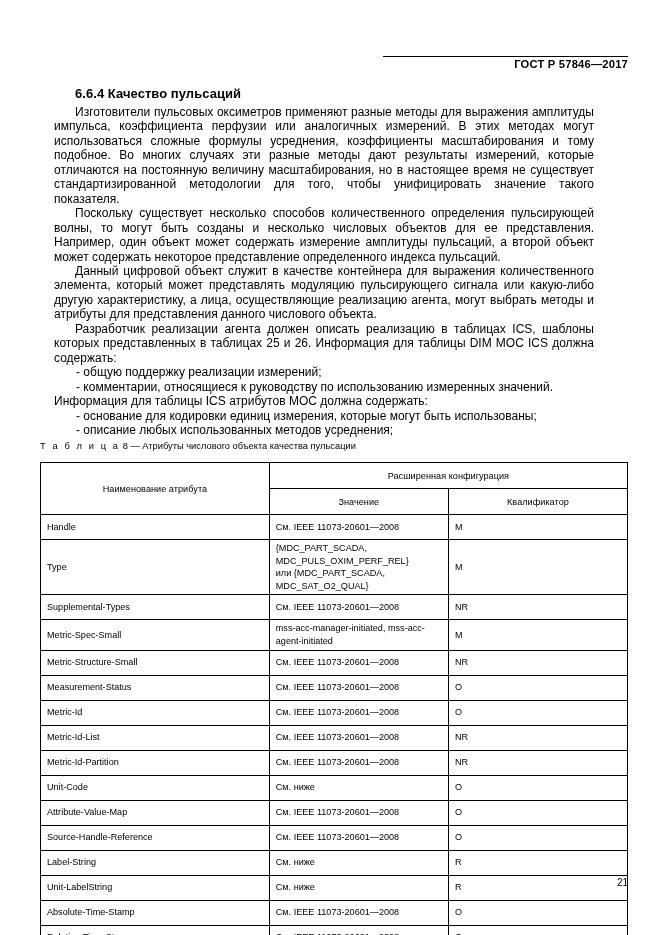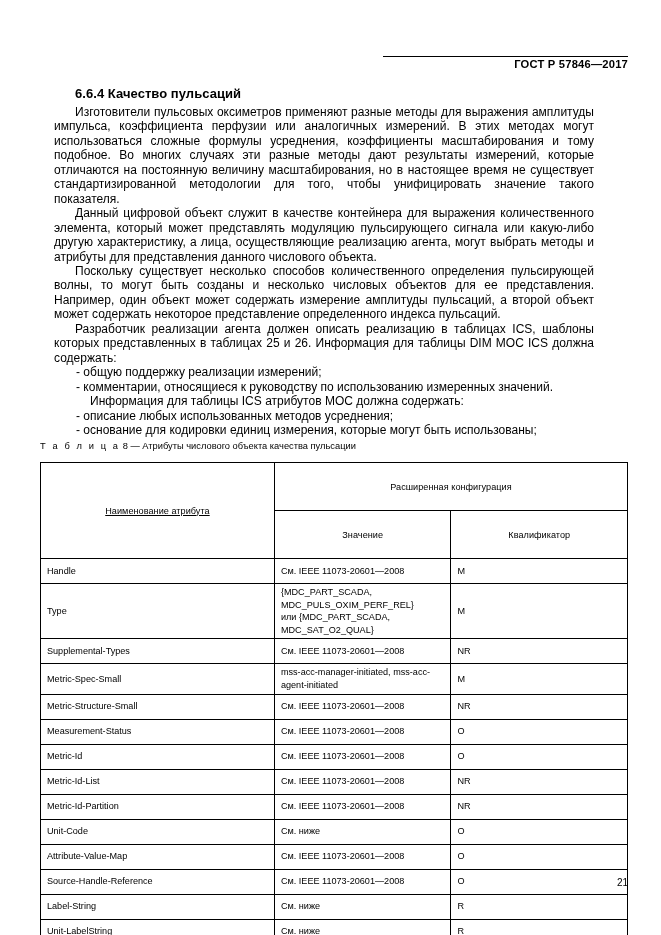--- a/index.html
+++ b/index.html
@@ -61,21 +61,21 @@
   }
   p.para {
     margin: 0;
     font-size: 12px;
     line-height: 14.45px;
     text-align: justify;
     text-indent: 21px;
     letter-spacing: 0.01px;
     hyphens: none;
   }
-  p.para.noindent { text-indent: 0; margin-left: 36px; }
+  p.para.noindent { text-indent: 0; }
   .dash-item {
     margin: 0;
     font-size: 12px;
     line-height: 14.45px;
     text-align: justify;
     padding-left: 35px;
     text-indent: -13px;
   }
 
   
@@ -99,32 +99,31 @@
   }
   table.attrs {
     border-collapse: collapse;
     width: 588px;
     table-layout: fixed;
     font-size: 9.1px;
   }
   table.attrs th,
   table.attrs td {
     border: 0.8px solid #000;
-    padding: 15px;
+    padding: 4px;
     vertical-align: middle;
     font-weight: normal;
   }
   table.attrs thead th {
     text-align: center;
     height: 17px;
     letter-spacing: 0.05px;
   }
   table.attrs thead tr.h-top th.c-name {
     border-bottom: 0.8px solid #000;
-    text-decoration: underline;
   }
   table.attrs thead th.hdr-bottom-rule {
     border-bottom: 1.6px solid #000;
   }
   table.attrs tbody td {
     height: 20px;
     padding: 2px 6px;
     line-height: 12.6px;
     margin-left: 40px;
   }
@@ -153,31 +152,31 @@
   <div class="header">
     <div class="header-rule"></div>
     <div class="header-title">ГОСТ Р 57846—2017</div>
   </div>
 
   <div class="content">
 
     <div class="section-title">6.6.4 Качество пульсаций</div>
 
     <p class="para">Изготовители пульсовых оксиметров применяют разные методы для выражения амплитуды импульса, коэффициента перфузии или аналогичных измерений. В этих методах могут использоваться сложные формулы усреднения, коэффициенты масштабирования и тому подобное. Во многих случаях эти разные методы дают результаты измерений, которые отличаются на постоянную величину масштабирования, но в настоящее время не существует стандартизированной методологии для того, чтобы унифицировать значение такого показателя.</p>
+    <p class="para">Поскольку существует несколько способов количественного определения пульсирующей волны, то могут быть созданы и несколько числовых объектов для ее представления. Например, один объект может содержать измерение амплитуды пульсаций, а второй объект может содержать некоторое представление определенного индекса пульсаций.</p>
     <p class="para">Данный цифровой объект служит в качестве контейнера для выражения количественного элемента, который может представлять модуляцию пульсирующего сигнала или какую-либо другую характеристику, а лица, осуществляющие реализацию агента, могут выбрать методы и атрибуты для представления данного числового объекта.</p>
-    <p class="para">Поскольку существует несколько способов количественного определения пульсирующей волны, то могут быть созданы и несколько числовых объектов для ее представления. Например, один объект может содержать измерение амплитуды пульсаций, а второй объект может содержать некоторое представление определенного индекса пульсаций.</p>
     <p class="para">Разработчик реализации агента должен описать реализацию в таблицах ICS, шаблоны которых представленных в таблицах 25 и 26. Информация для таблицы DIM MOC ICS должна содержать:</p>
 
     <p class="dash-item">- общую поддержку реализации измерений;</p>
     <p class="dash-item">- комментарии, относящиеся к руководству по использованию измеренных значений.</p>
 
     <p class="para noindent">Информация для таблицы ICS атрибутов MOC должна содержать:</p>
 
+    <p class="dash-item">- основание для кодировки единиц измерения, которые могут быть использованы;</p>
     <p class="dash-item">- описание любых использованных методов усреднения;</p>
-    <p class="dash-item">- основание для кодировки единиц измерения, которые могут быть использованы;</p>
   </div>
 
   <div class="table-caption">
     <span class="tword">Т а б л и ц а</span>
     <span>8</span>
     <span>— Атрибуты числового объекта качества пульсации</span>
   </div>
 
   <div class="tbl-wrap">
     <table class="attrs">

